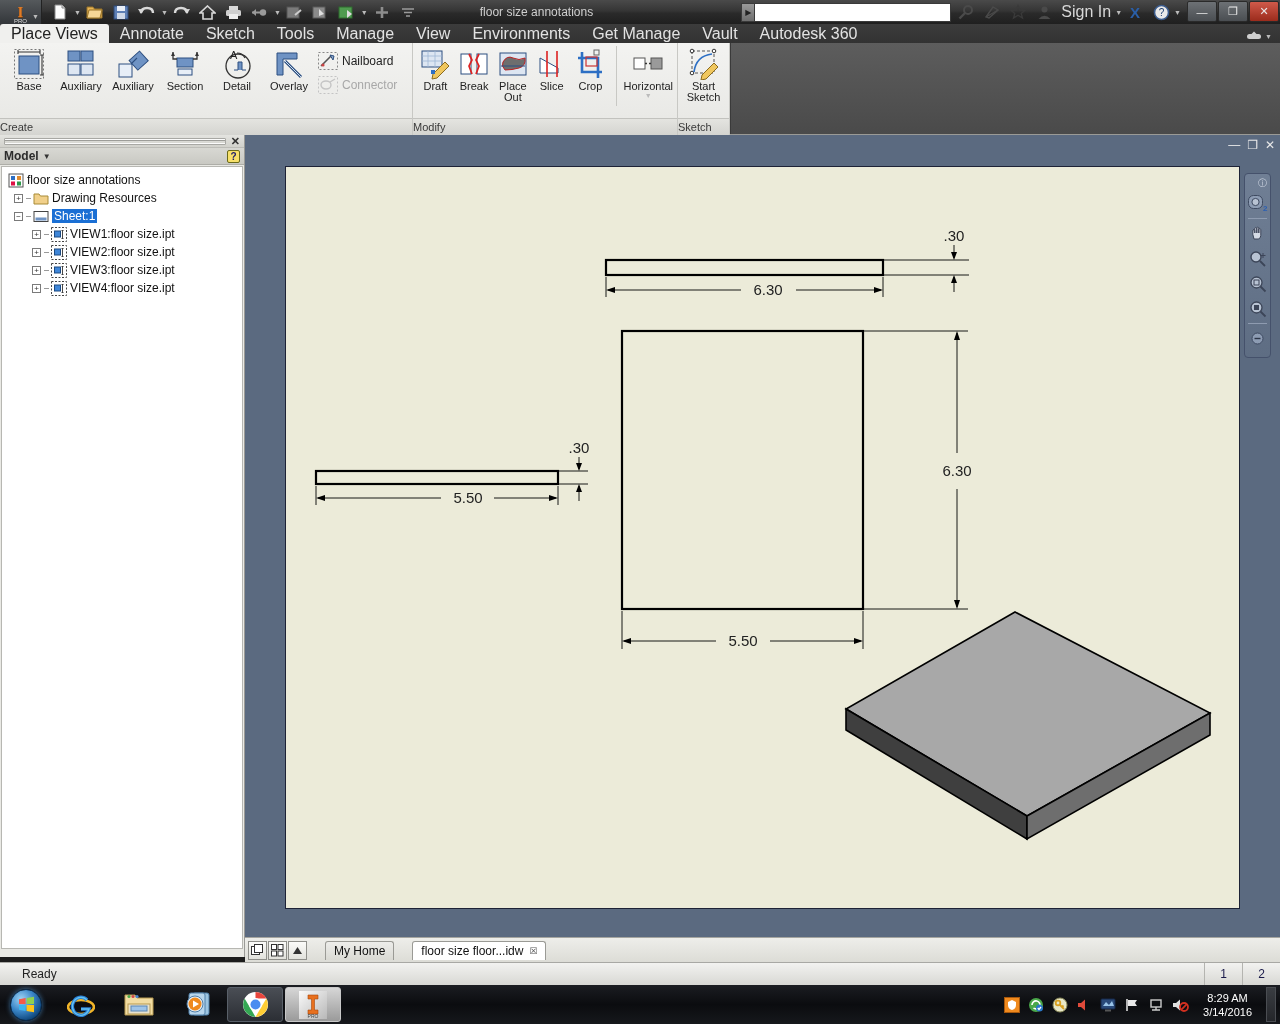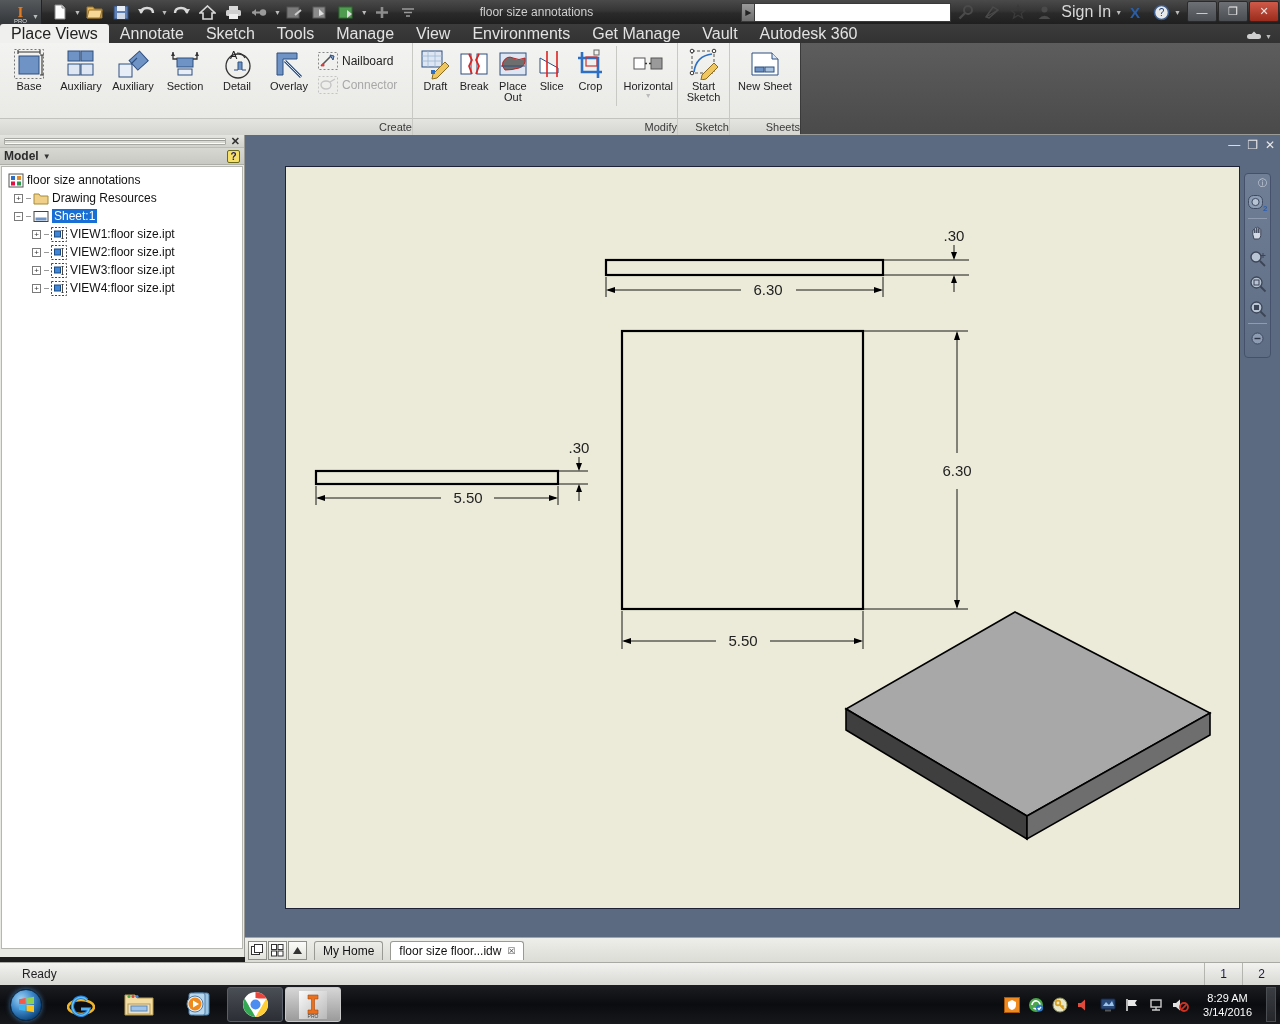--- a/index.html
+++ b/index.html
@@ -76,21 +76,21 @@
   
   #ribbon{
     position:absolute;left:0;top:43px;width:1280px;height:92px;
     background:linear-gradient(to bottom,#f3f3f1 0%,#e9e9e6 82%,#dcdcd8 100%);
     border-bottom:1px solid #9a9a96;
     display:flex;
   }
   .panel{height:92px;position:relative;display:flex;flex-direction:column;}
   .panel-body{flex:1;display:flex;align-items:flex-start;padding:3px 3px 0 3px;}
   .panel-title{
-    height:17px;line-height:17px;text-align:right;font-size:11px;color:#3a3a3a;
+    height:17px;line-height:17px;text-align:left;font-size:11px;color:#3a3a3a;
     background:linear-gradient(to bottom,#e4e4e0,#d4d4d0);
     border-top:1px solid #c2c2be;
   }
   .panel-div{width:1px;height:92px;background:#c8c8c4;}
   .bigbtn{
     width:52px;display:flex;flex-direction:column;align-items:center;
     padding:2px 1px;
   }
   .bigbtn .lbl{font-size:11px;color:#222;margin-top:1px;text-align:center;line-height:11px;}
   .ico{width:32px;height:32px;display:block;}
@@ -162,21 +162,21 @@
     background:linear-gradient(to bottom,#eeeeea,#dcdcd6);
     border-top:1px solid #a5a5a0;display:flex;align-items:center;padding-left:3px;gap:1px;
   }
   .tbtn{
     width:19px;height:19px;background:linear-gradient(to bottom,#fbfbf9,#e2e2dc);
     border:1px solid #8f8f8a;display:flex;align-items:center;justify-content:center;
   }
   .dtab{
     height:19px;padding:0 8px;display:flex;align-items:center;font-size:12px;color:#111;
     background:linear-gradient(to bottom,#ededea,#d9d9d3);
-    border:1px solid #9a9a95;border-bottom:none;margin-left:6px;
+    border:1px solid #9a9a95;border-bottom:none;margin-left:17px;
     border-top-left-radius:3px;border-top-right-radius:3px;
   }
   .dtab.active{background:#fff;}
   .dtab .xx{margin-left:6px;font-size:9px;color:#555;}
 
   
   #status{
     position:absolute;left:0;top:962px;width:1280px;height:23px;
     background:linear-gradient(to bottom,#f2f2f0,#d8d8d4);
     border-top:1px solid #a8a8a4;display:flex;align-items:center;
@@ -530,34 +530,20 @@
           <path d="M6 24 Q8 8 24 6" fill="none" stroke="#2d6fc4" stroke-width="1.6"></path>
           <path d="M14 27 L26 15 l4 4 -12 12 -5 1z" fill="#f0c75e" stroke="#8a6a1e"></path>
         </svg>
         <span class="lbl">Start Sketch</span>
       </div>
     </div>
     <div class="panel-title">Sketch</div>
   </div>
   <div class="panel-div"></div>
 
-  <div class="panel" style="width:70px;">
-    <div class="panel-body" style="justify-content:center;">
-      <div class="bigbtn" style="width:62px;">
-        <svg class="ico" viewBox="0 0 32 32">
-          <path d="M3 5 H23 L29 11 V27 H3z" fill="#fff" stroke="#2d4f80"></path>
-          <path d="M23 5 V11 H29" fill="#dde6f2" stroke="#2d4f80"></path>
-          <rect x="6" y="19" width="9" height="5" fill="#6f93c4" stroke="#2d4f80"></rect>
-          <rect x="16" y="19" width="9" height="5" fill="#a8c2e0" stroke="#2d4f80"></rect>
-        </svg>
-        <span class="lbl">New Sheet</span>
-      </div>
-    </div>
-    <div class="panel-title">Sheets</div>
-  </div>
   <div id="ribbon-fill"></div>
 </div>
 
 <div id="browser">
   <div id="browser-grip">
     <div class="griplines"></div>
     <div class="grip-x">✕</div>
   </div>
   <div id="browser-head">
     <span class="t">Model</span>

